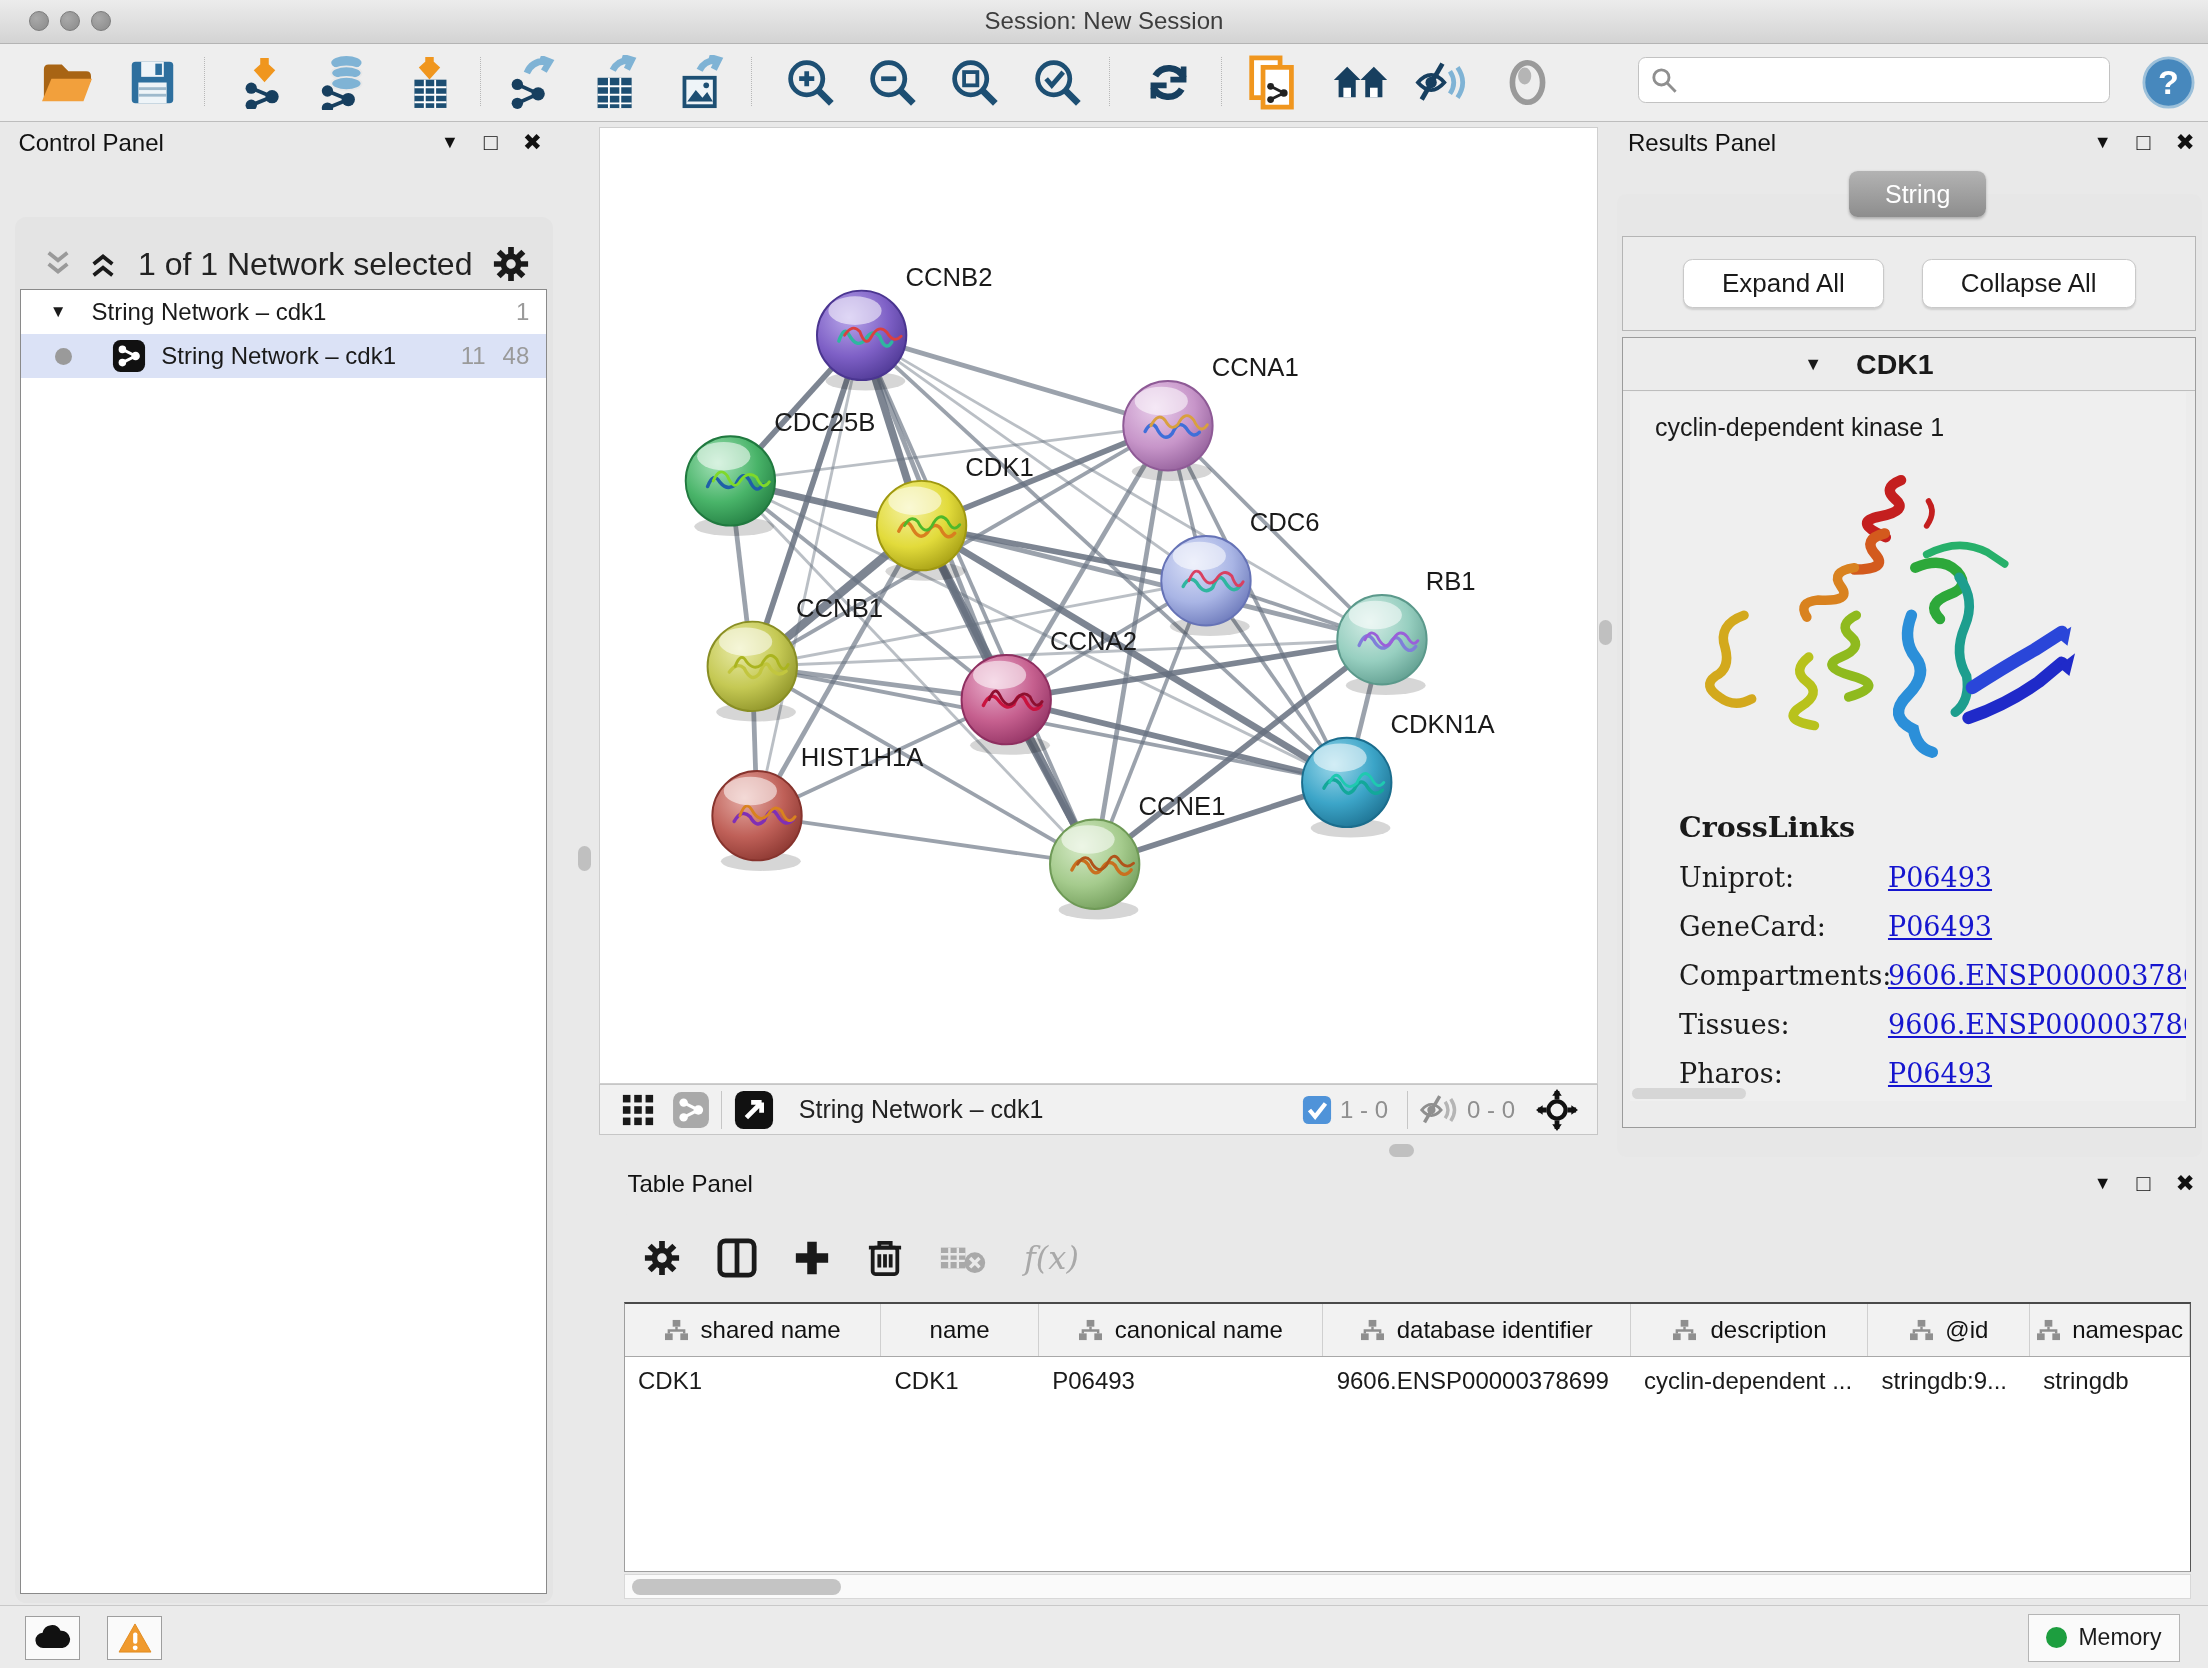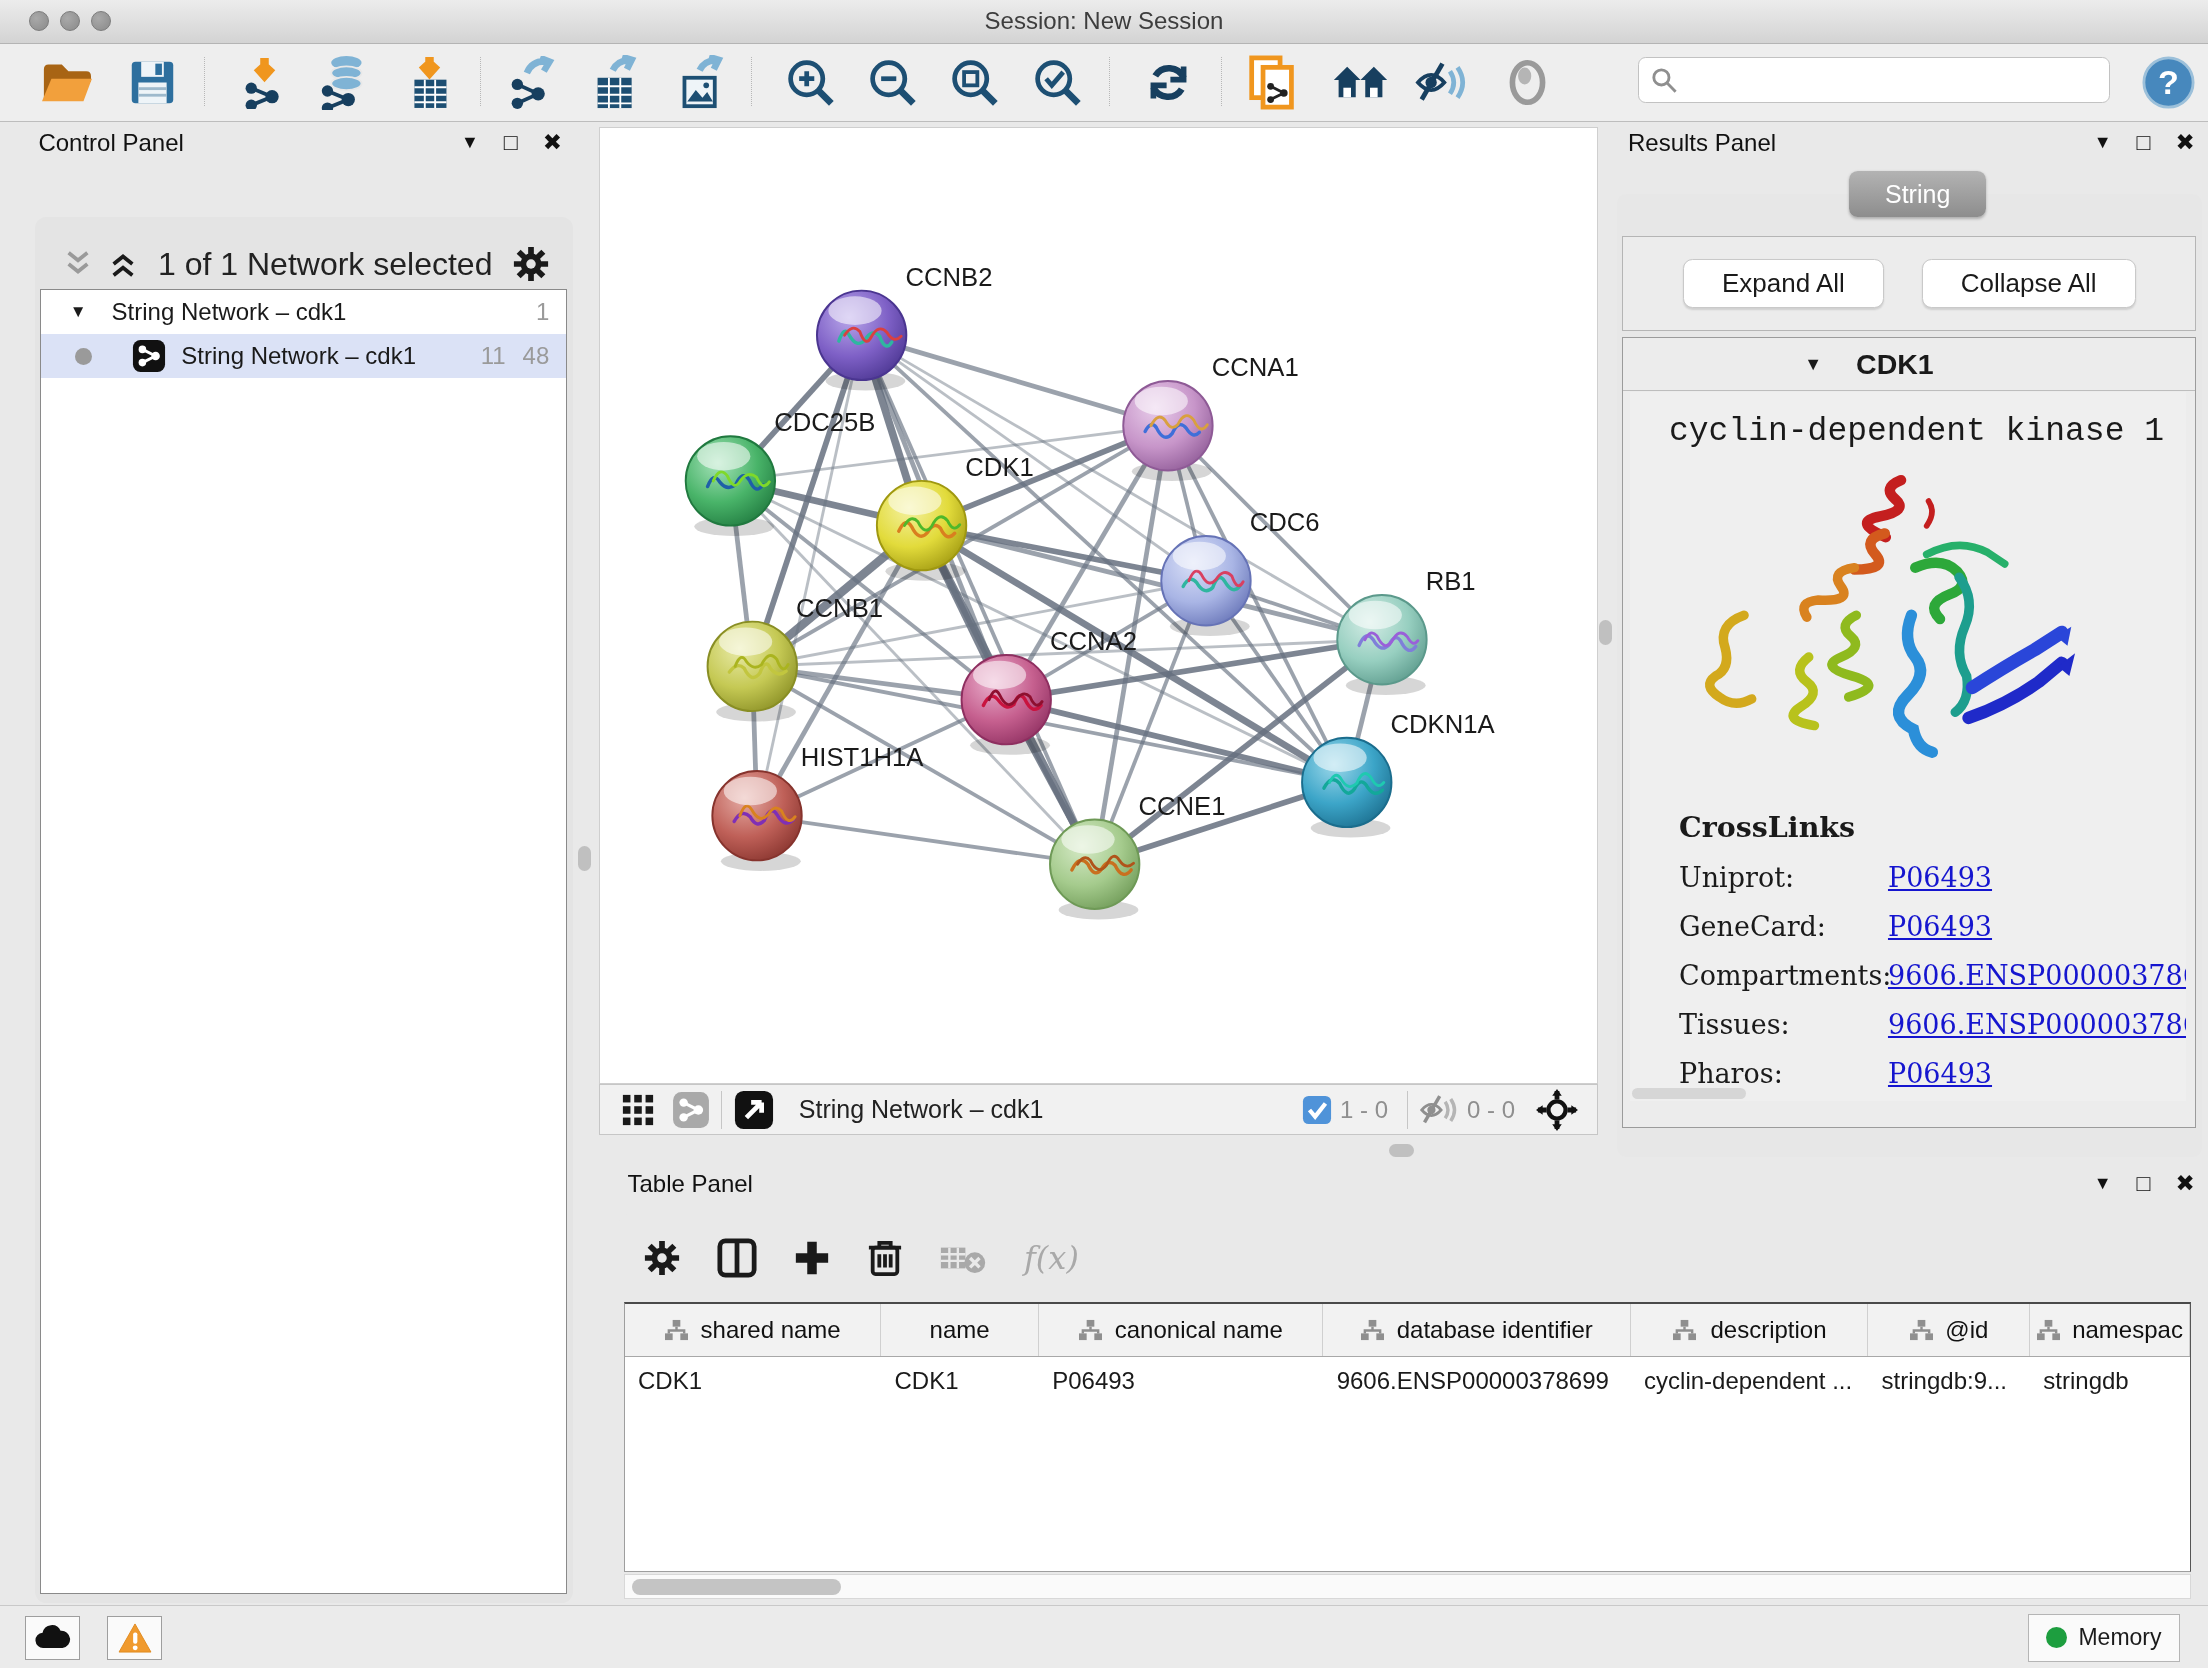--- a/index.html
+++ b/index.html
@@ -22,21 +22,21 @@
     border:1px solid #c2c2c2; border-radius:7.6px; display:flex; align-items:center; padding-left:11.4px; }
   #toolbar-search input { border:none; outline:none; font-size:23px; width:409px; background:transparent;
     font-family:"Liberation Sans",sans-serif; }
 
   
   .panel-title { font-size:24px; color:#111; }
   .panel-ctrls { position:absolute; display:flex; gap:25px; align-items:center; font-size:23px; color:#111; }
   .pc-glyph { cursor:pointer; }
 
   
-  #control-panel { left:27px; top:127px; width:552px; height:1476px; }
+  #control-panel { left:7px; top:127px; width:552px; height:1476px; }
   #cp-tabs { position:absolute; left:53px; top:46px; display:flex; }
   .cp-tab { height:46px; padding:0 32px; font-size:24px; display:flex; align-items:center; justify-content:center;
     background:#fdfdfd; border:1px solid #cdcdcd; border-bottom:none; border-radius:8.6px 8.6px 0 0;
     box-shadow:0 -1px 1.9px rgba(0,0,0,.08); margin-right:1.9px; }
   .cp-tab.sel { background:linear-gradient(#ababab,#8d8d8d); color:#ffffff; }
   #cp-box { position:absolute; left:7.6px; top:90px; width:538px; height:1386px; background:#e4e4e4; border-radius:11.4px; }
   #cp-toolbar { position:absolute; left:0; top:25px; width:100%; height:44px; display:flex; align-items:center; }
   #cp-status { flex:1; text-align:center; font-size:32px; color:#222; }
   #cp-list { position:absolute; left:5.7px; top:72px; width:527px; height:1305px; background:#ffffff; border:1.9px solid #8a8a8a; }
   .tree-row { height:44px; display:flex; align-items:center; font-size:24px; }
@@ -62,21 +62,21 @@
     box-shadow:0 1.9px 2.9px rgba(0,0,0,.25); z-index:2; }
   #rp-outer { position:absolute; left:7.6px; top:67px; width:585px; height:963px; background:#e7e7e7; border-radius:9.5px; }
   #rp-buttons { position:absolute; left:5.7px; top:42px; width:574px; height:95px; background:#ececec; border:1.9px solid #b5b5b5;
     display:flex; align-items:center; justify-content:center; gap:38px; }
   .rp-btn { background:#ffffff; border:1px solid #c9c9c9; border-radius:9.5px; height:49px; padding:0 38px;
     font-size:26px; display:flex; align-items:center; box-shadow:0 1.9px 1.9px rgba(0,0,0,.12); cursor:pointer; }
   #rp-section { position:absolute; left:5.7px; top:143px; width:574px; height:791px; border:1.9px solid #9b9b9b; background:#ececec; }
   #rp-sec-head { height:53px; display:flex; align-items:center; border-bottom:1px solid #bdbdbd; }
   #rp-gene { font-weight:bold; font-size:28.5px; margin-left:34px; }
   #rp-content { position:absolute; left:6.7px; top:54px; width:556px; height:709px; background:#efefef; overflow:hidden; }
-  #rp-desc { font-size:33px; margin:21px 0 0 39px;font-family:Liberation Mono, monospace; }
+  #rp-desc { font-size:25px; margin:21px 0 0 25px; }
   #rp-structure { position:absolute; left:57px; top:71px; }
   #rp-crosslinks { position:absolute; left:49px; top:418px; font-family:"DejaVu Serif", serif; }
   #xl-title { font-weight:bold; font-size:28.5px; }
   .xl-row { display:flex; margin-top:18px; font-size:27px; }
   .xl-label { width:209px; color:#1a1a1a; }
   .xl-link { color:#1515cf; text-decoration:underline; cursor:pointer; }
   #rp-hscroll { position:absolute; left:1.9px; bottom:1.9px; width:114px; height:11.4px; background:#d6d6d6; border-radius:5.7px; }
 
   
   #table-panel { left:599px; top:1168px; width:1609px; height:445px; }

